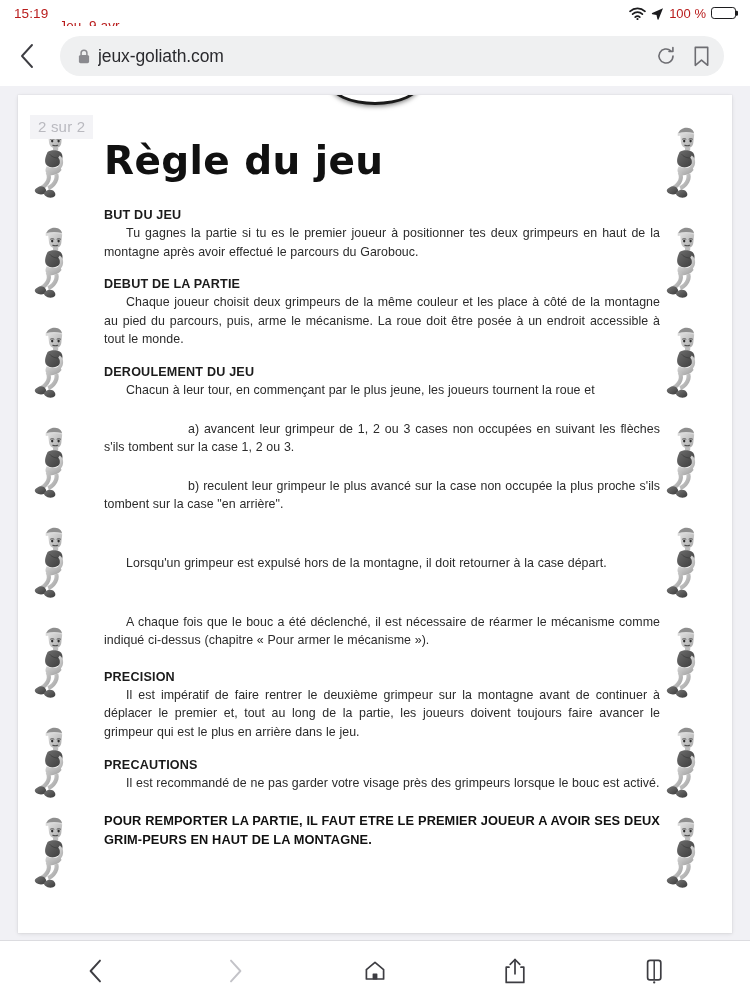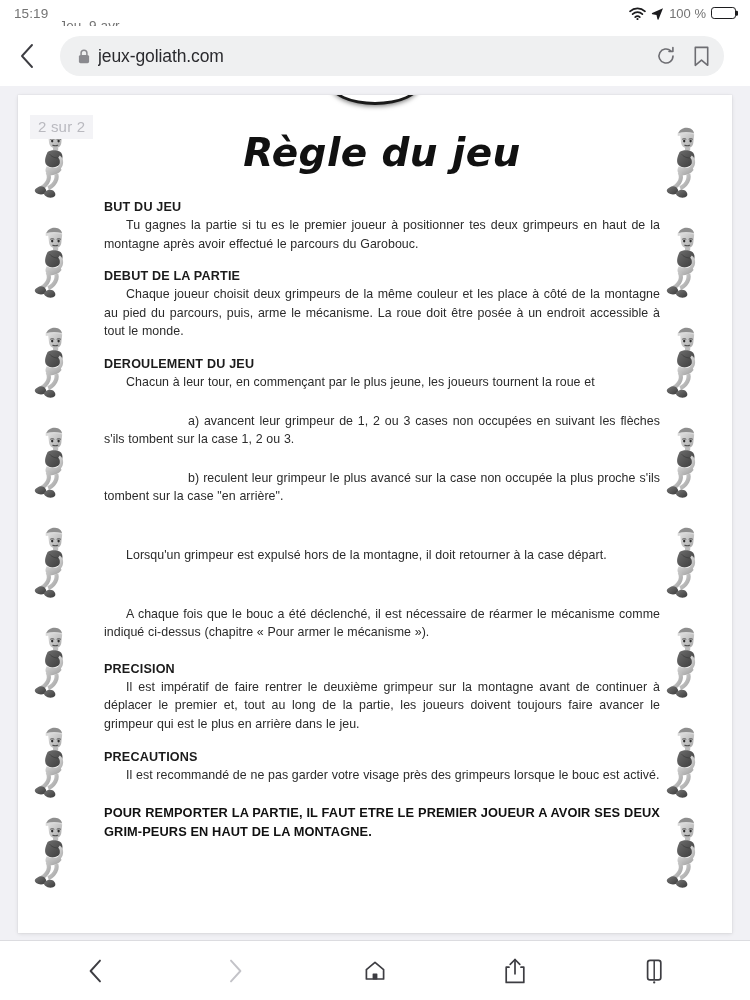--- a/index.html
+++ b/index.html
@@ -24,21 +24,21 @@
 
   
   .status-bar {
     height: 26px;
     flex: 0 0 26px;
     background: #ffffff;
     display: flex;
     align-items: center;
     padding: 0 14px 0 14px;
     font-size: 13.5px;
-    color: #737373;
+    color: #b91c1c;
     letter-spacing: 0.1px;
   }
   .status-left { display: flex; align-items: center; gap: 11px; }
   .status-time { font-weight: 500; }
   .status-date { font-weight: 400; margin-top: 24px; }
   .status-right {
     margin-left: auto;
     display: flex;
     align-items: center;
     gap: 5px;
@@ -166,29 +166,28 @@
   .climber svg { width: 100%; height: 100%; display: block; }
 
   
   .doc-body {
     position: relative;
     z-index: 3;
     padding: 28px 72px 0 86px;
   }
 
   .doc-title {
-    text-align: center;
+    text-align: left;
     font-family: "DejaVu Sans", sans-serif;
     font-weight: 700;
     font-size: 39px;
     letter-spacing: 0.4px;
     color: #111111;
     line-height: 1.05;
-    margin: 10px 0 26px 0;
-    font-style: italic;
+    margin: 18px 0 26px 0;
   }
 
   .sec-head {
     font-size: 12.6px;
     font-weight: 700;
     letter-spacing: 0.18px;
     color: #1b1b1b;
     margin: 0 0 2px 0;
     text-transform: uppercase;
   }

